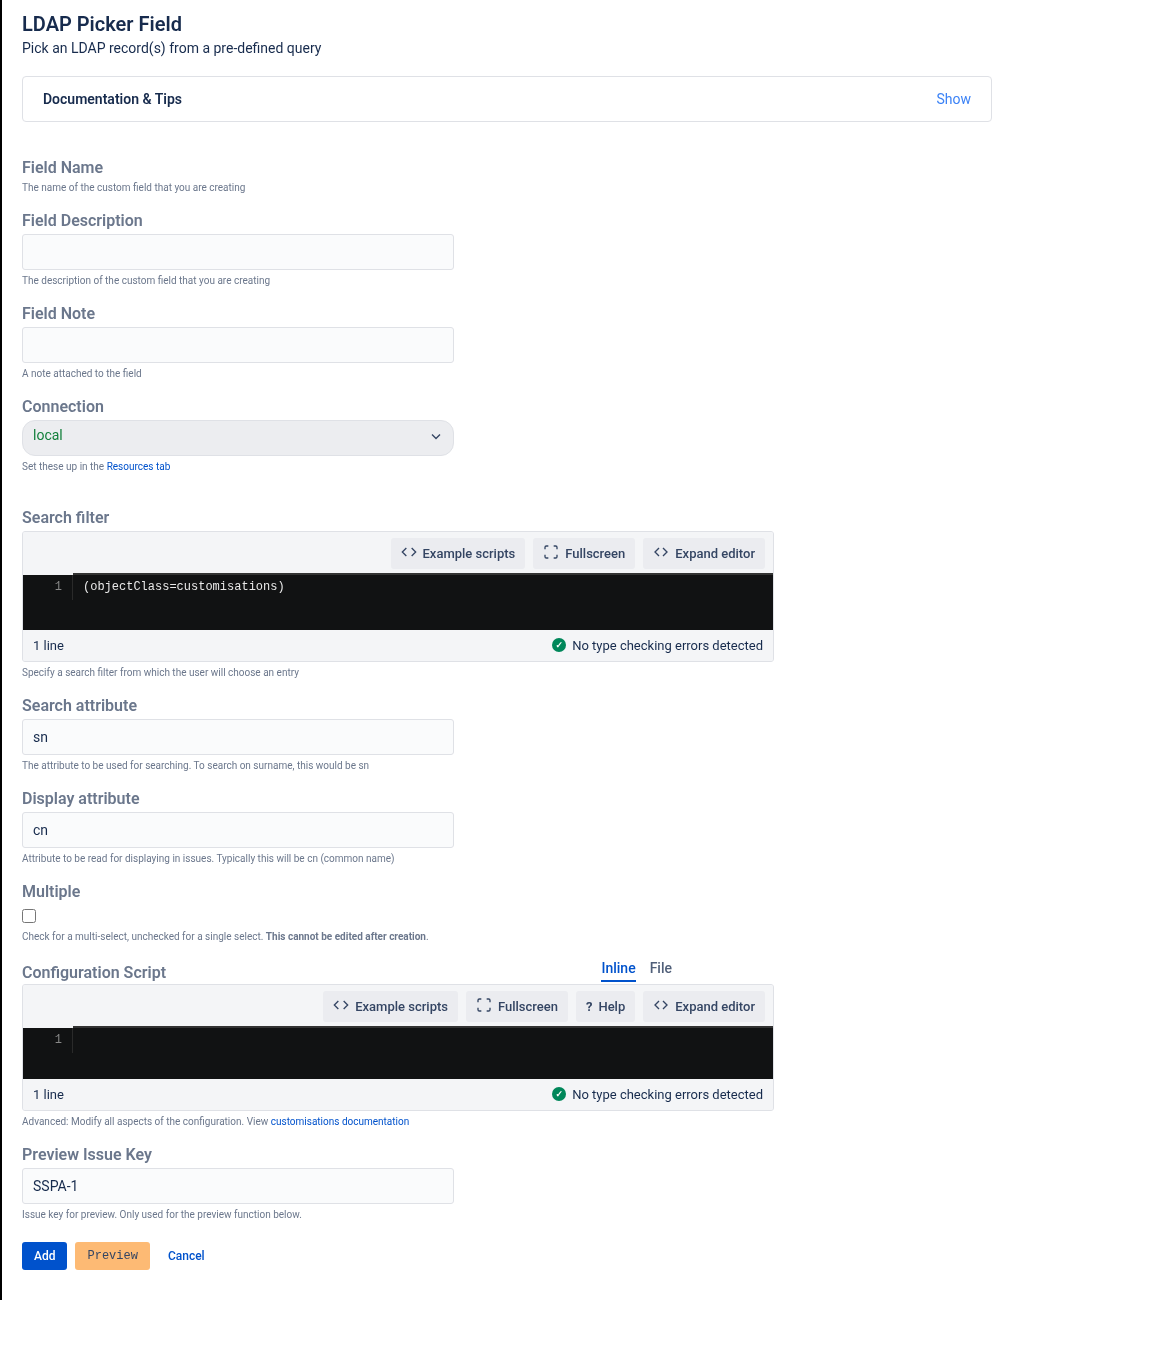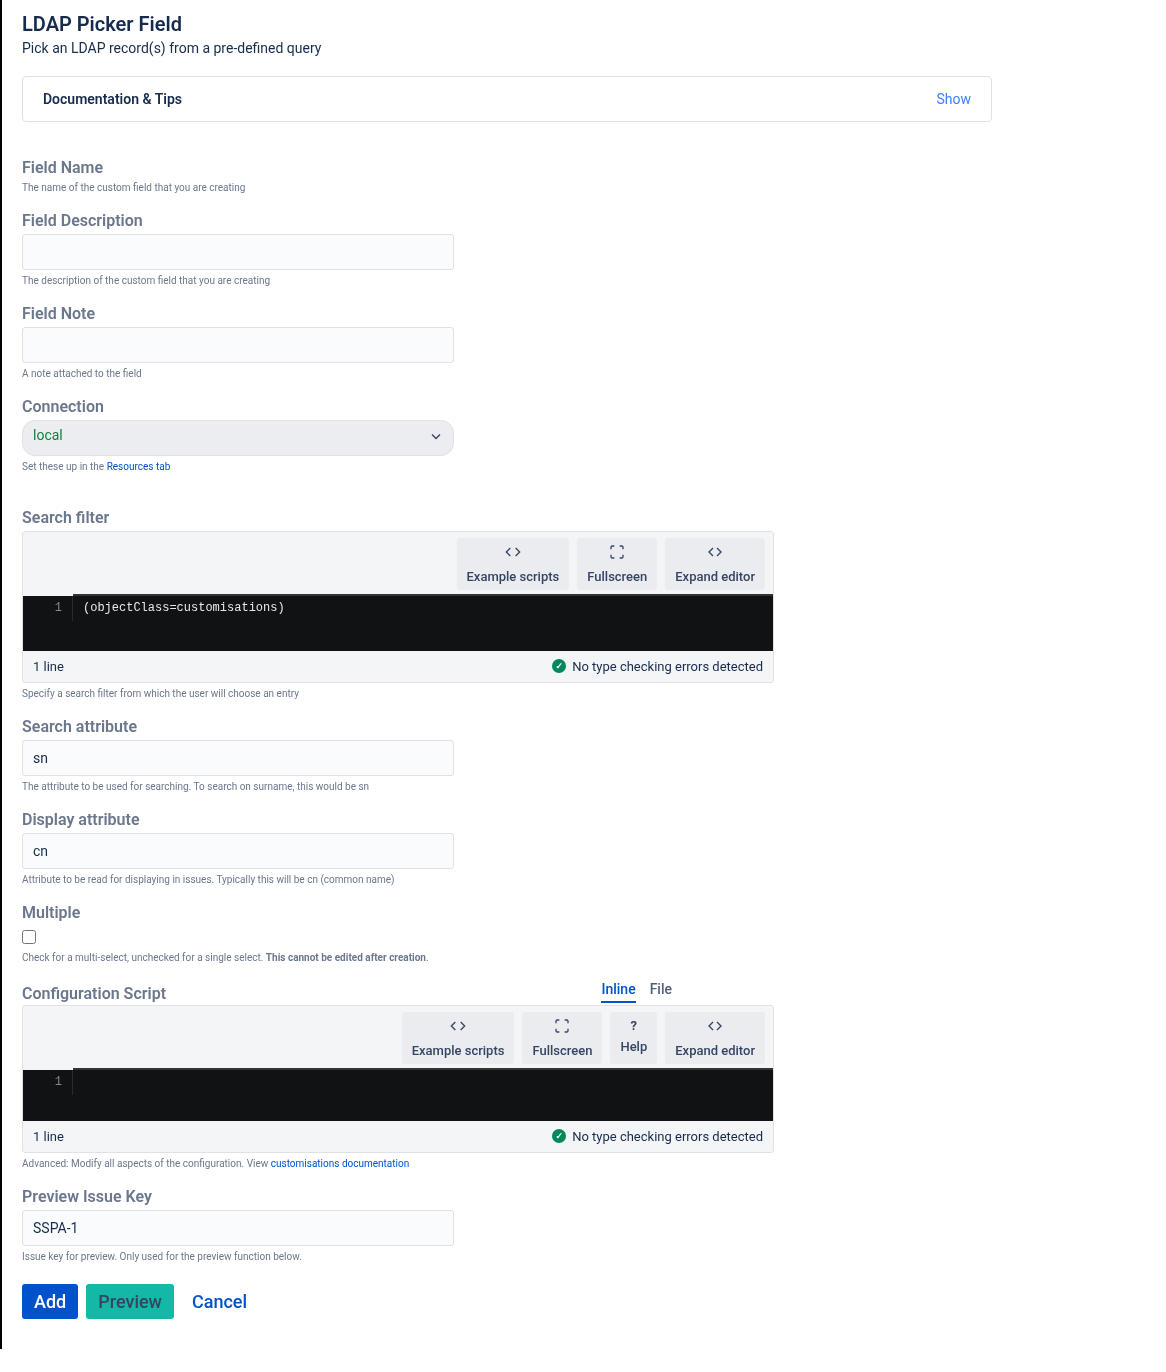--- a/index.html
+++ b/index.html
@@ -128,21 +128,20 @@
     border-radius: 3px;
     padding: 6px 10px;
     font-size: 13px;
     font-weight: 500;
     color: #344563;
     cursor: pointer;
     display: inline-flex;
     align-items: center;
     gap: 6px;
     font-family: inherit;
-    flex-direction: column;
   }
   .code-area {
     background: #111213;
     color: #e8e8e8;
     font-family: "SFMono-Regular", Consolas, "Liberation Mono", Menlo, monospace;
     font-size: 12px;
     min-height: 50px;
     position: relative;
   }
   .code-line {
@@ -223,27 +222,27 @@
   .actions {
     display: flex;
     gap: 8px;
     margin-top: 20px;
     align-items: center;
   }
   .btn {
     border: none;
     border-radius: 3px;
     padding: 7px 12px;
-    font-size: 18px;
+    font-size: 12px;
     font-weight: 500;
     cursor: pointer;
     font-family: inherit;
   }
   .btn-primary { background: #0052CC; color: #fff; }
-  .btn-default { background: #14b8a6; color: #344563; }
+  .btn-default { background: #fdba74; color: #344563; font-family: Liberation Mono, monospace; }
   .btn-link { background: transparent; color: #0052CC; padding: 7px 10px; }
   svg.ico { width:16px; height:16px; stroke: currentColor; fill:none; stroke-width:2; }
   .spacer-big { height: 18px; }
 </style>
 </head>
 <body>
 
 <div class="page">
 
   <h1 class="title">LDAP Picker Field</h1>

